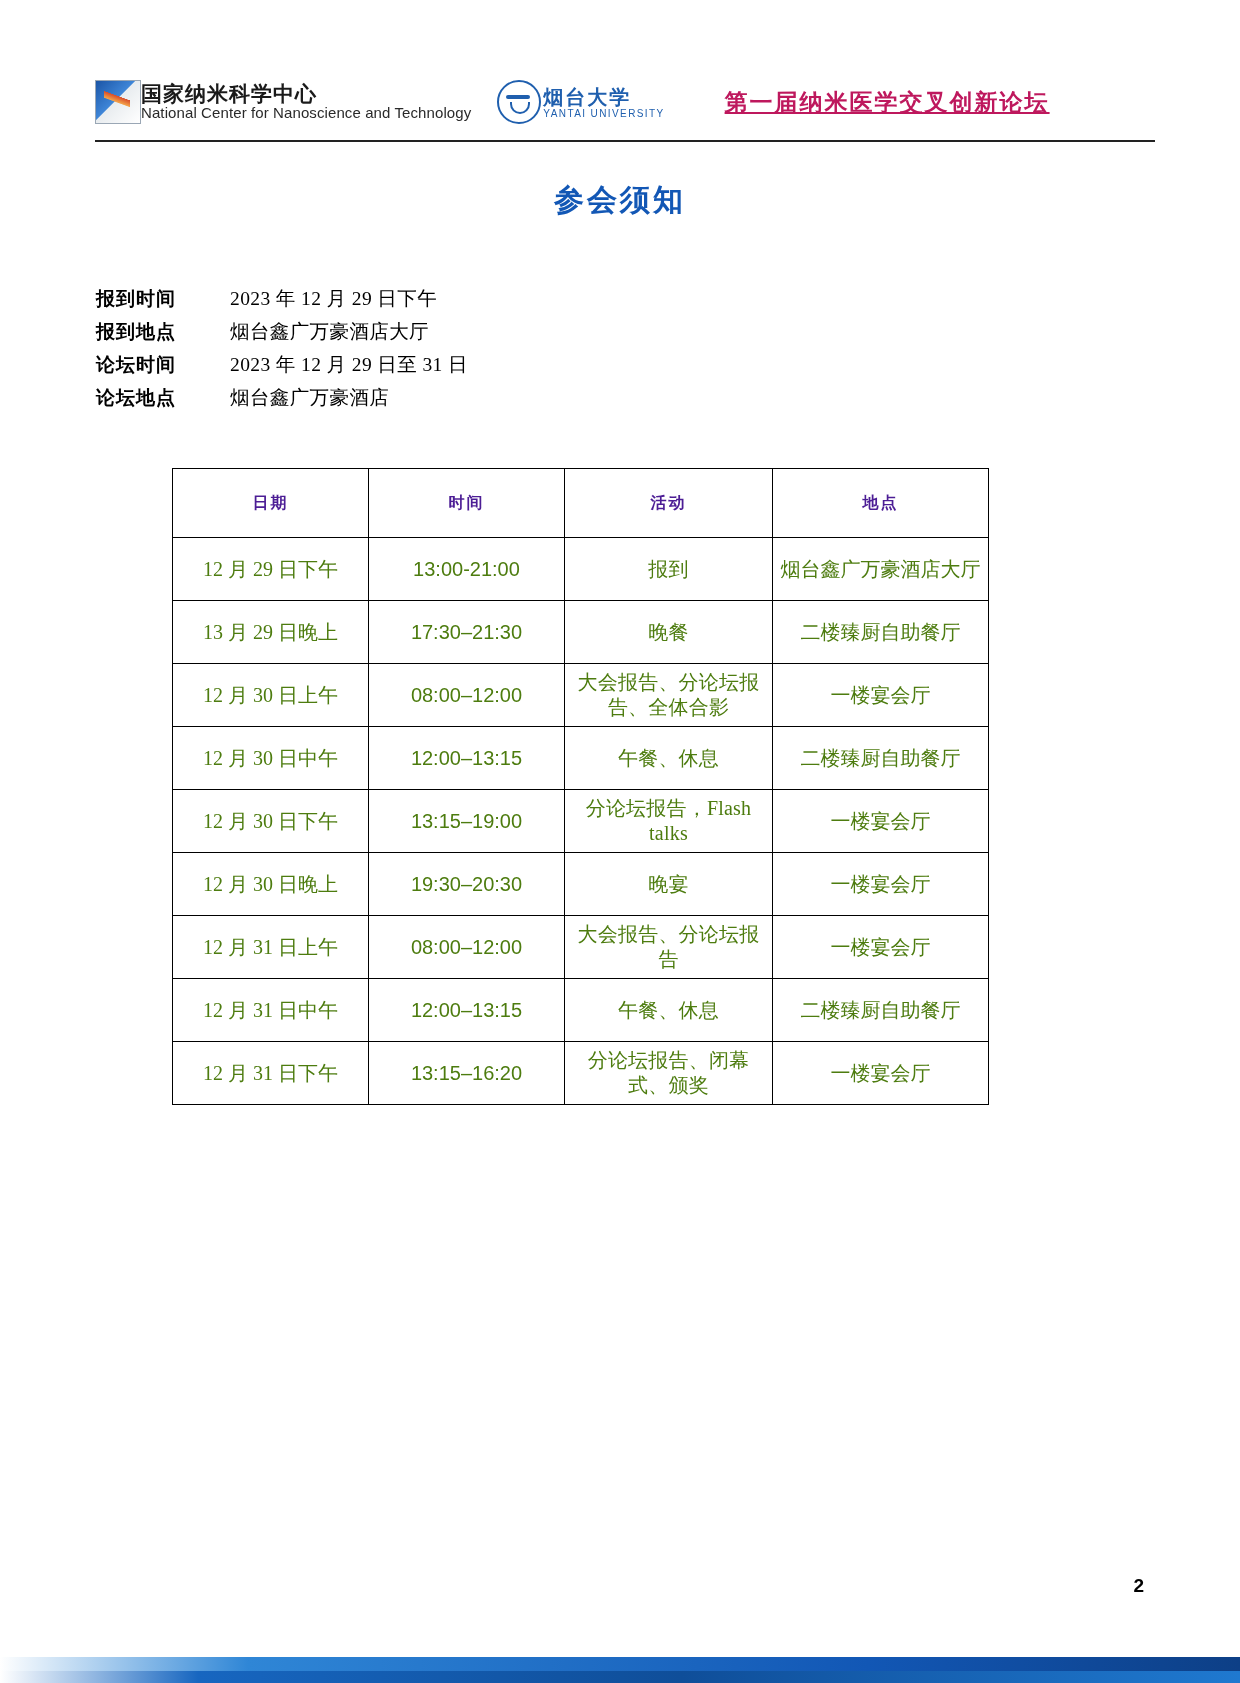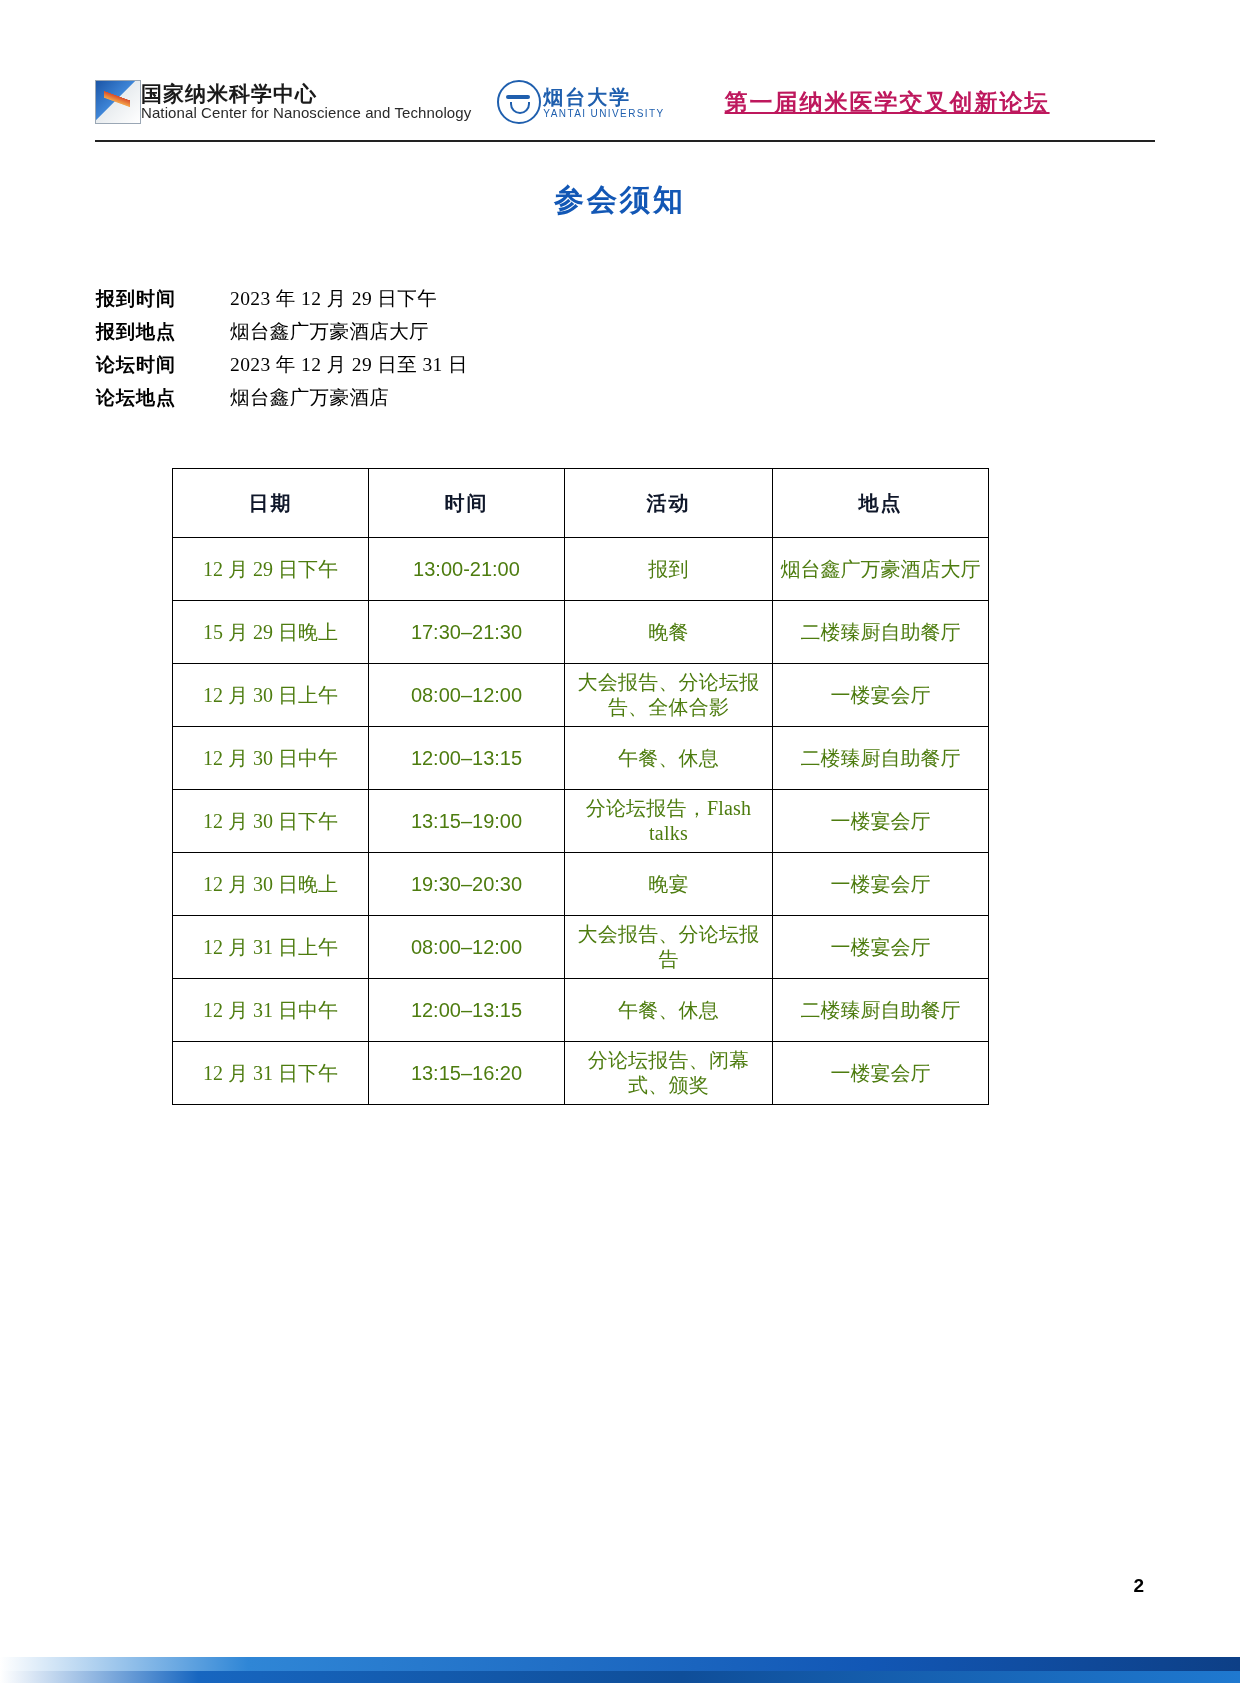--- a/index.html
+++ b/index.html
@@ -197,22 +197,22 @@
     border: 1px solid #000;
     text-align: center;
     vertical-align: middle;
     font-size: 20px;
     color: #4d7c0f;
     padding: 6px 4px;
   }
   table.schedule th {
     height: 56px;
     font-weight: bold;
-    color: #0f172a;
-    font-size: 20px;
+    color: #4c1d95;
+    font-size: 16px;
     letter-spacing: 2px;
   }
   table.schedule td {
     height: 50px;
     line-height: 1.25;
   }
   col.c-date { width: 196px; }
   col.c-time { width: 196px; }
   col.c-act  { width: 208px; }
   col.c-loc  { width: 216px; }
@@ -320,21 +320,21 @@
         </tr>
       </thead>
       <tbody>
         <tr>
           <td>12 月 29 日下午</td>
           <td class="time-cell">13:00-21:00</td>
           <td class="act-cell">报到</td>
           <td>烟台鑫广万豪酒店大厅</td>
         </tr>
         <tr>
-          <td>15 月 29 日晚上</td>
+          <td>13 月 29 日晚上</td>
           <td class="time-cell">17:30–21:30</td>
           <td class="act-cell">晚餐</td>
           <td>二楼臻厨自助餐厅</td>
         </tr>
         <tr>
           <td>12 月 30 日上午</td>
           <td class="time-cell">08:00–12:00</td>
           <td class="act-cell">大会报告、分论坛报告、全体合影</td>
           <td>一楼宴会厅</td>
         </tr>

